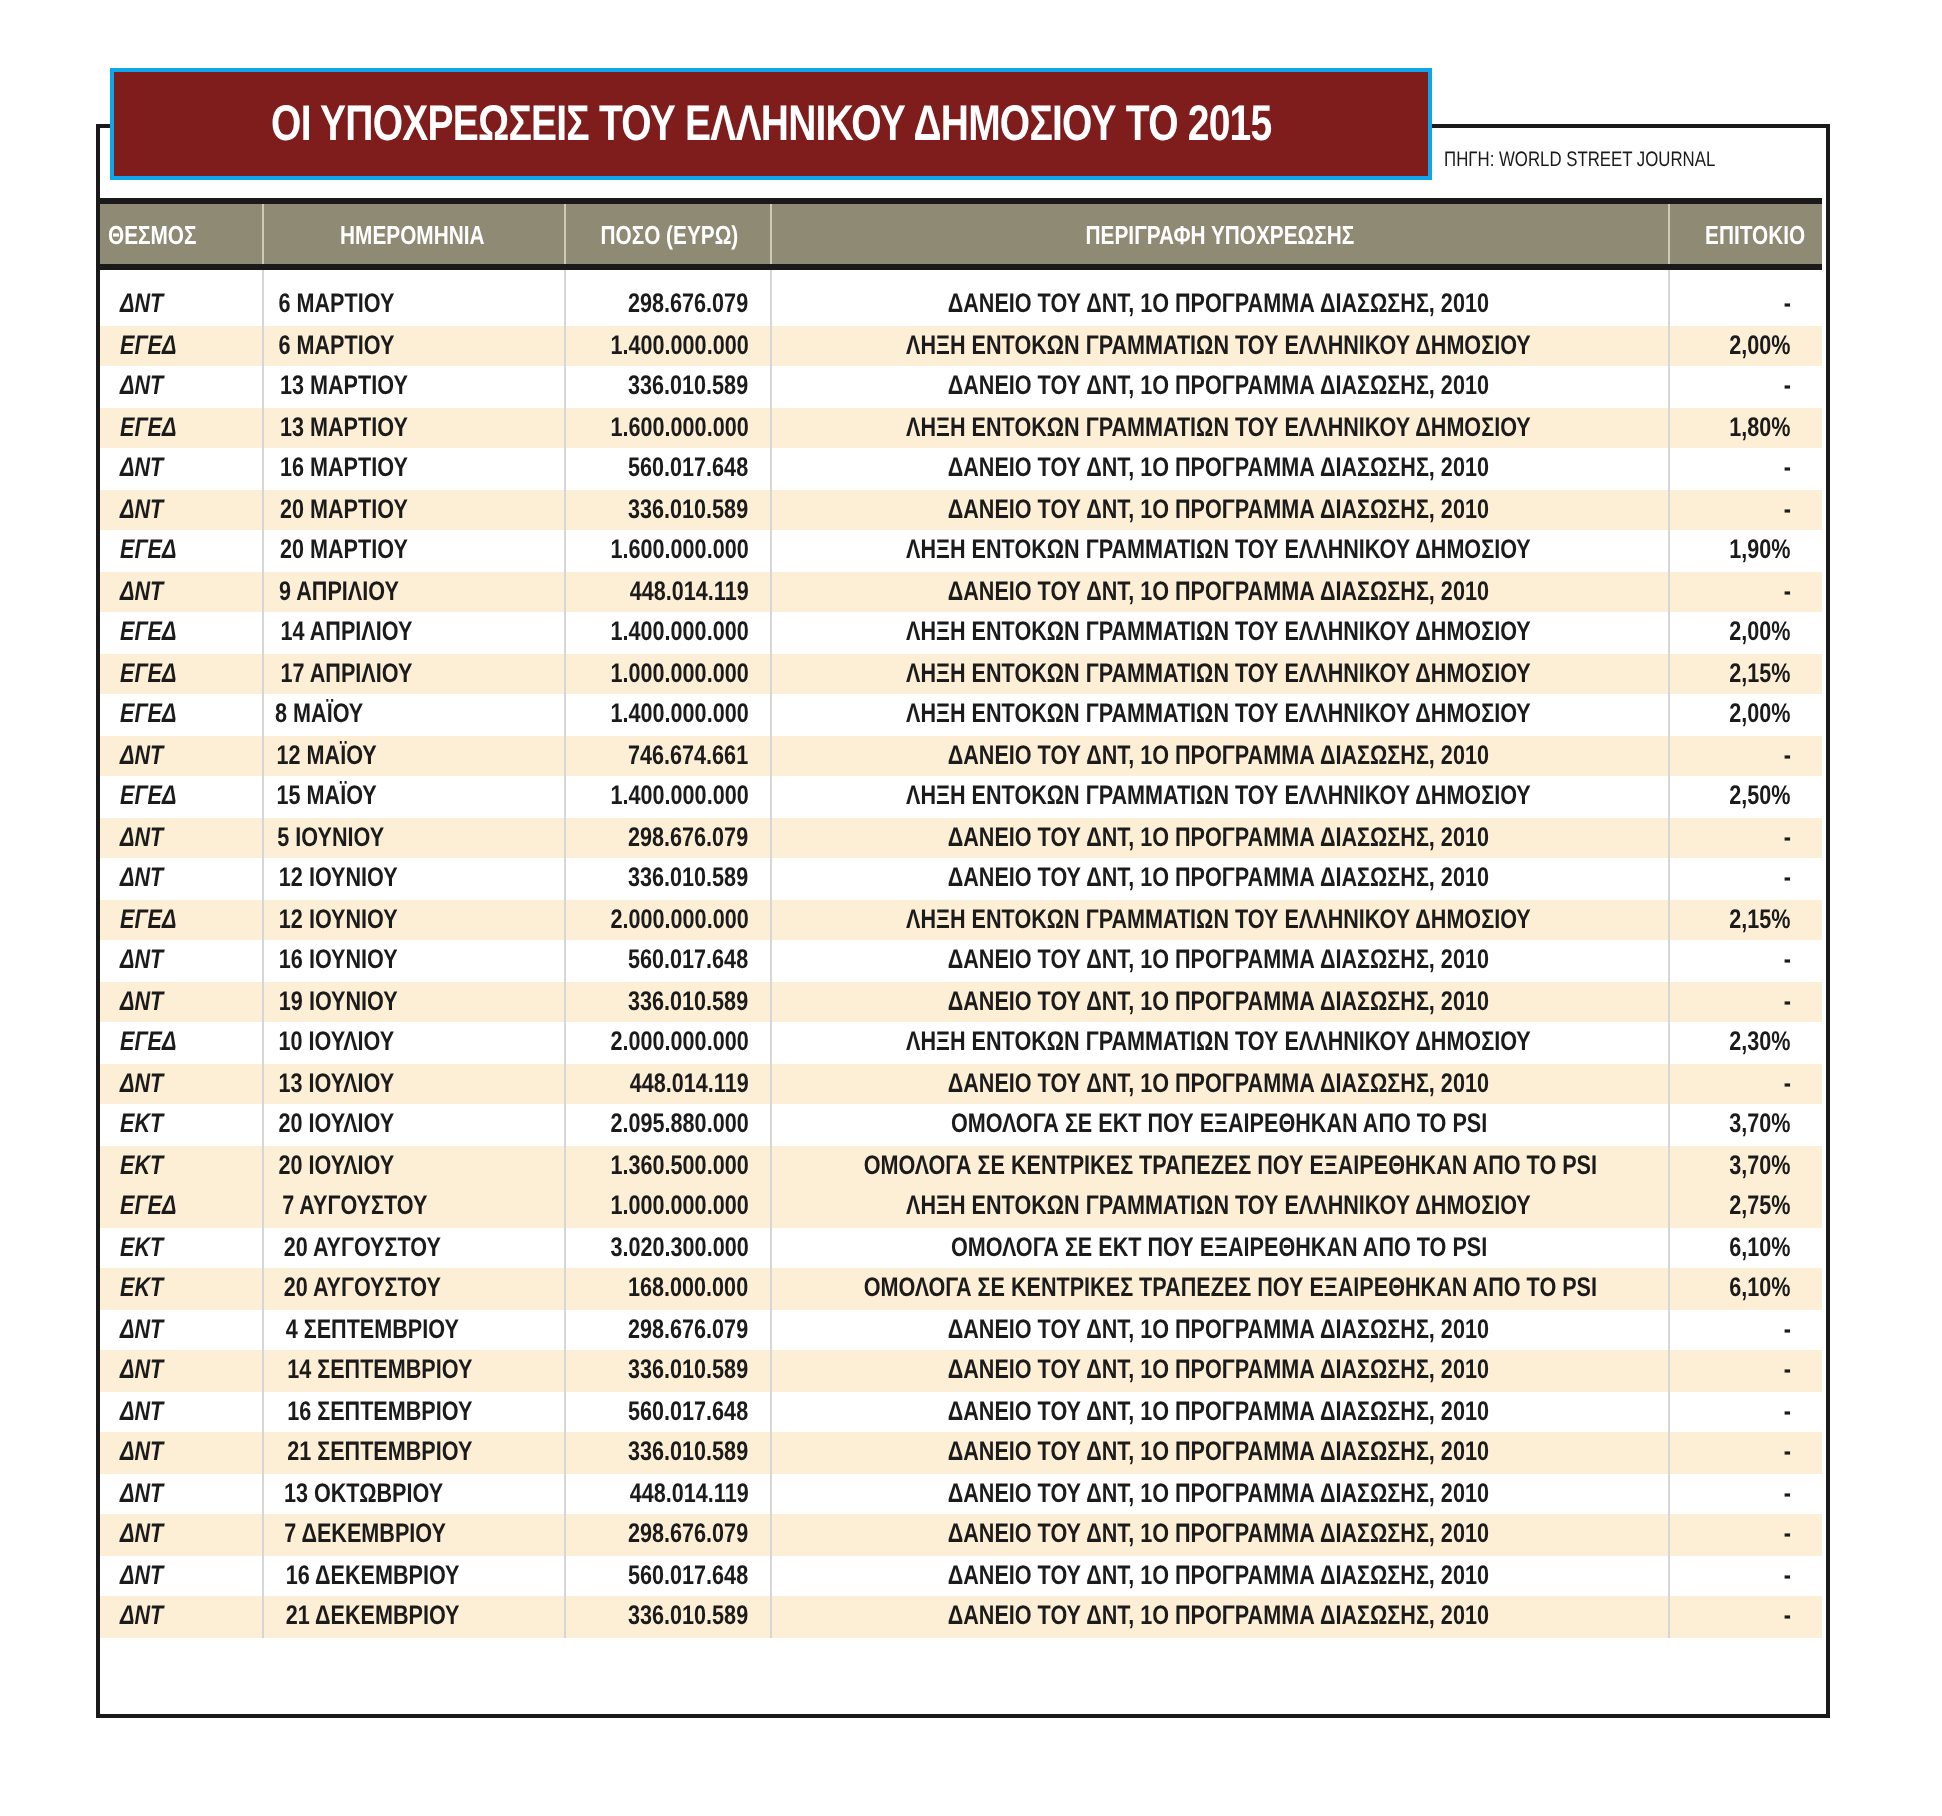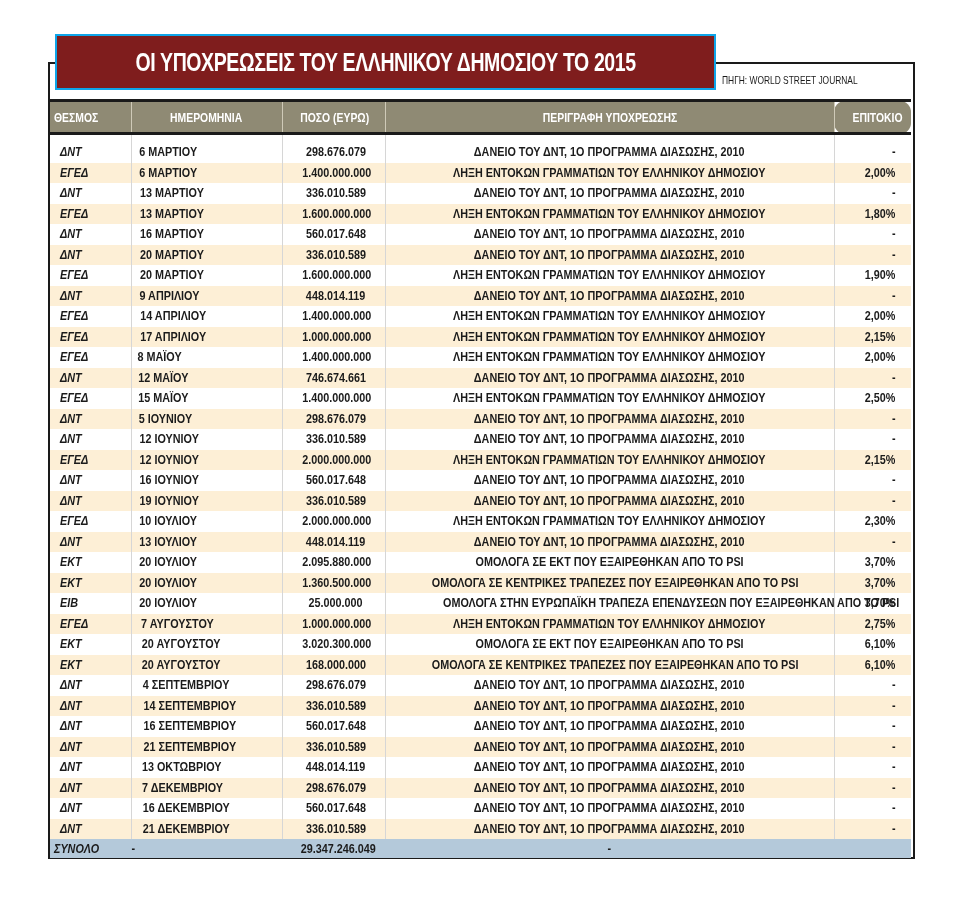--- a/index.html
+++ b/index.html
@@ -76,21 +76,21 @@
     }
     thead th {
       color: #ffffff;
       font-weight: bold;
       font-size: 13px;
       height: 30px;
       padding: 0;
       white-space: nowrap;
       border-right: 1px solid #cfcab8;
     }
-    thead th:last-child { border-right: none; border-radius: 11px; }
+    thead th:last-child { border-right: none; }
     th .sq, td .sq {
       display: inline-block;
       transform: scaleX(0.8);
       white-space: nowrap;
     }
     th.c-inst { text-align: left; padding-left: 4px; }
     th.c-inst .sq { transform-origin: left center; }
     th.c-amt { text-align: left; padding-right: 8px; margin-left: 40px; }
     th.c-amt .sq { transform-origin: right center; }
     th.c-rate { text-align: right; padding-right: 8px; }
@@ -108,21 +108,21 @@
       font-weight: bold;
       white-space: nowrap;
       border-right: 1px solid #d6d6d6;
       line-height: 20px;
     }
     tbody tr.row td:last-child { border-right: none; }
     tbody tr.row.shaded td { background: #fdefd6; }
     td.c-inst { text-align: left; padding-left: 10px !important; font-style: italic; }
     td.c-inst .sq { transform-origin: left center; }
     td.c-date { }
-    td.c-amt { text-align: center; padding-right: 10px !important; }
+    td.c-amt { text-align: right; padding-right: 10px !important; }
     td.c-amt .sq { transform-origin: right center; }
     td.c-desc { text-align: center; }
     td.c-rate { text-align: right; padding-right: 16px !important; }
     td.c-rate .sq { transform-origin: right center; }
     tr.total td {
       background: #b4c9da;
       height: 19px;
       padding: 0;
       font-size: 13.5px;
       font-weight: bold;
@@ -316,27 +316,20 @@
           <td class="c-desc"><span class="sq">ΟΜΟΛΟΓΑ ΣΕ ΕΚΤ ΠΟΥ ΕΞΑΙΡΕΘΗΚΑΝ ΑΠΟ ΤΟ PSI</span></td>
           <td class="c-rate"><span class="sq">3,70%</span></td>
         </tr>
         <tr class="row shaded">
           <td class="c-inst"><span class="sq">ΕΚΤ</span></td>
           <td class="c-date"><span class="sq">20 ΙΟΥΛΙΟΥ</span></td>
           <td class="c-amt"><span class="sq">1.360.500.000</span></td>
           <td class="c-desc"><span class="sq">ΟΜΟΛΟΓΑ ΣΕ ΚΕΝΤΡΙΚΕΣ ΤΡΑΠΕΖΕΣ ΠΟΥ ΕΞΑΙΡΕΘΗΚΑΝ ΑΠΟ ΤΟ PSI</span></td>
           <td class="c-rate"><span class="sq">3,70%</span></td>
         </tr>
-        <tr class="row">
-          <td class="c-inst"><span class="sq">ΕΙΒ</span></td>
-          <td class="c-date"><span class="sq">20 ΙΟΥΛΙΟΥ</span></td>
-          <td class="c-amt"><span class="sq">25.000.000</span></td>
-          <td class="c-desc"><span class="sq">ΟΜΟΛΟΓΑ ΣΤΗΝ ΕΥΡΩΠΑΪΚΗ ΤΡΑΠΕΖΑ ΕΠΕΝΔΥΣΕΩΝ ΠΟΥ ΕΞΑΙΡΕΘΗΚΑΝ ΑΠΟ ΤΟ PSI</span></td>
-          <td class="c-rate"><span class="sq">3,70%</span></td>
-        </tr>
         <tr class="row shaded">
           <td class="c-inst"><span class="sq">ΕΓΕΔ</span></td>
           <td class="c-date"><span class="sq">7 ΑΥΓΟΥΣΤΟΥ</span></td>
           <td class="c-amt"><span class="sq">1.000.000.000</span></td>
           <td class="c-desc"><span class="sq">ΛΗΞΗ ΕΝΤΟΚΩΝ ΓΡΑΜΜΑΤΙΩΝ ΤΟΥ ΕΛΛΗΝΙΚΟΥ ΔΗΜΟΣΙΟΥ</span></td>
           <td class="c-rate"><span class="sq">2,75%</span></td>
         </tr>
         <tr class="row">
           <td class="c-inst"><span class="sq">ΕΚΤ</span></td>
           <td class="c-date"><span class="sq">20 ΑΥΓΟΥΣΤΟΥ</span></td>
@@ -400,22 +393,15 @@
           <td class="c-desc"><span class="sq">ΔΑΝΕΙΟ ΤΟΥ ΔΝΤ, 1Ο ΠΡΟΓΡΑΜΜΑ ΔΙΑΣΩΣΗΣ, 2010</span></td>
           <td class="c-rate"><span class="sq">-</span></td>
         </tr>
         <tr class="row shaded">
           <td class="c-inst"><span class="sq">ΔΝΤ</span></td>
           <td class="c-date"><span class="sq">21 ΔΕΚΕΜΒΡΙΟΥ</span></td>
           <td class="c-amt"><span class="sq">336.010.589</span></td>
           <td class="c-desc"><span class="sq">ΔΑΝΕΙΟ ΤΟΥ ΔΝΤ, 1Ο ΠΡΟΓΡΑΜΜΑ ΔΙΑΣΩΣΗΣ, 2010</span></td>
           <td class="c-rate"><span class="sq">-</span></td>
         </tr>
-        <tr class="total">
-          <td class="c-inst"><span class="sq">ΣΥΝΟΛΟ</span></td>
-          <td class="c-date"><span class="sq">-</span></td>
-          <td class="c-amt"><span class="sq">29.347.246.049</span></td>
-          <td class="c-desc"><span class="sq">-</span></td>
-          <td class="c-rate"><span class="sq"></span></td>
-        </tr>
       </tbody>
   </table>
 </div>
 
 </body></html>

